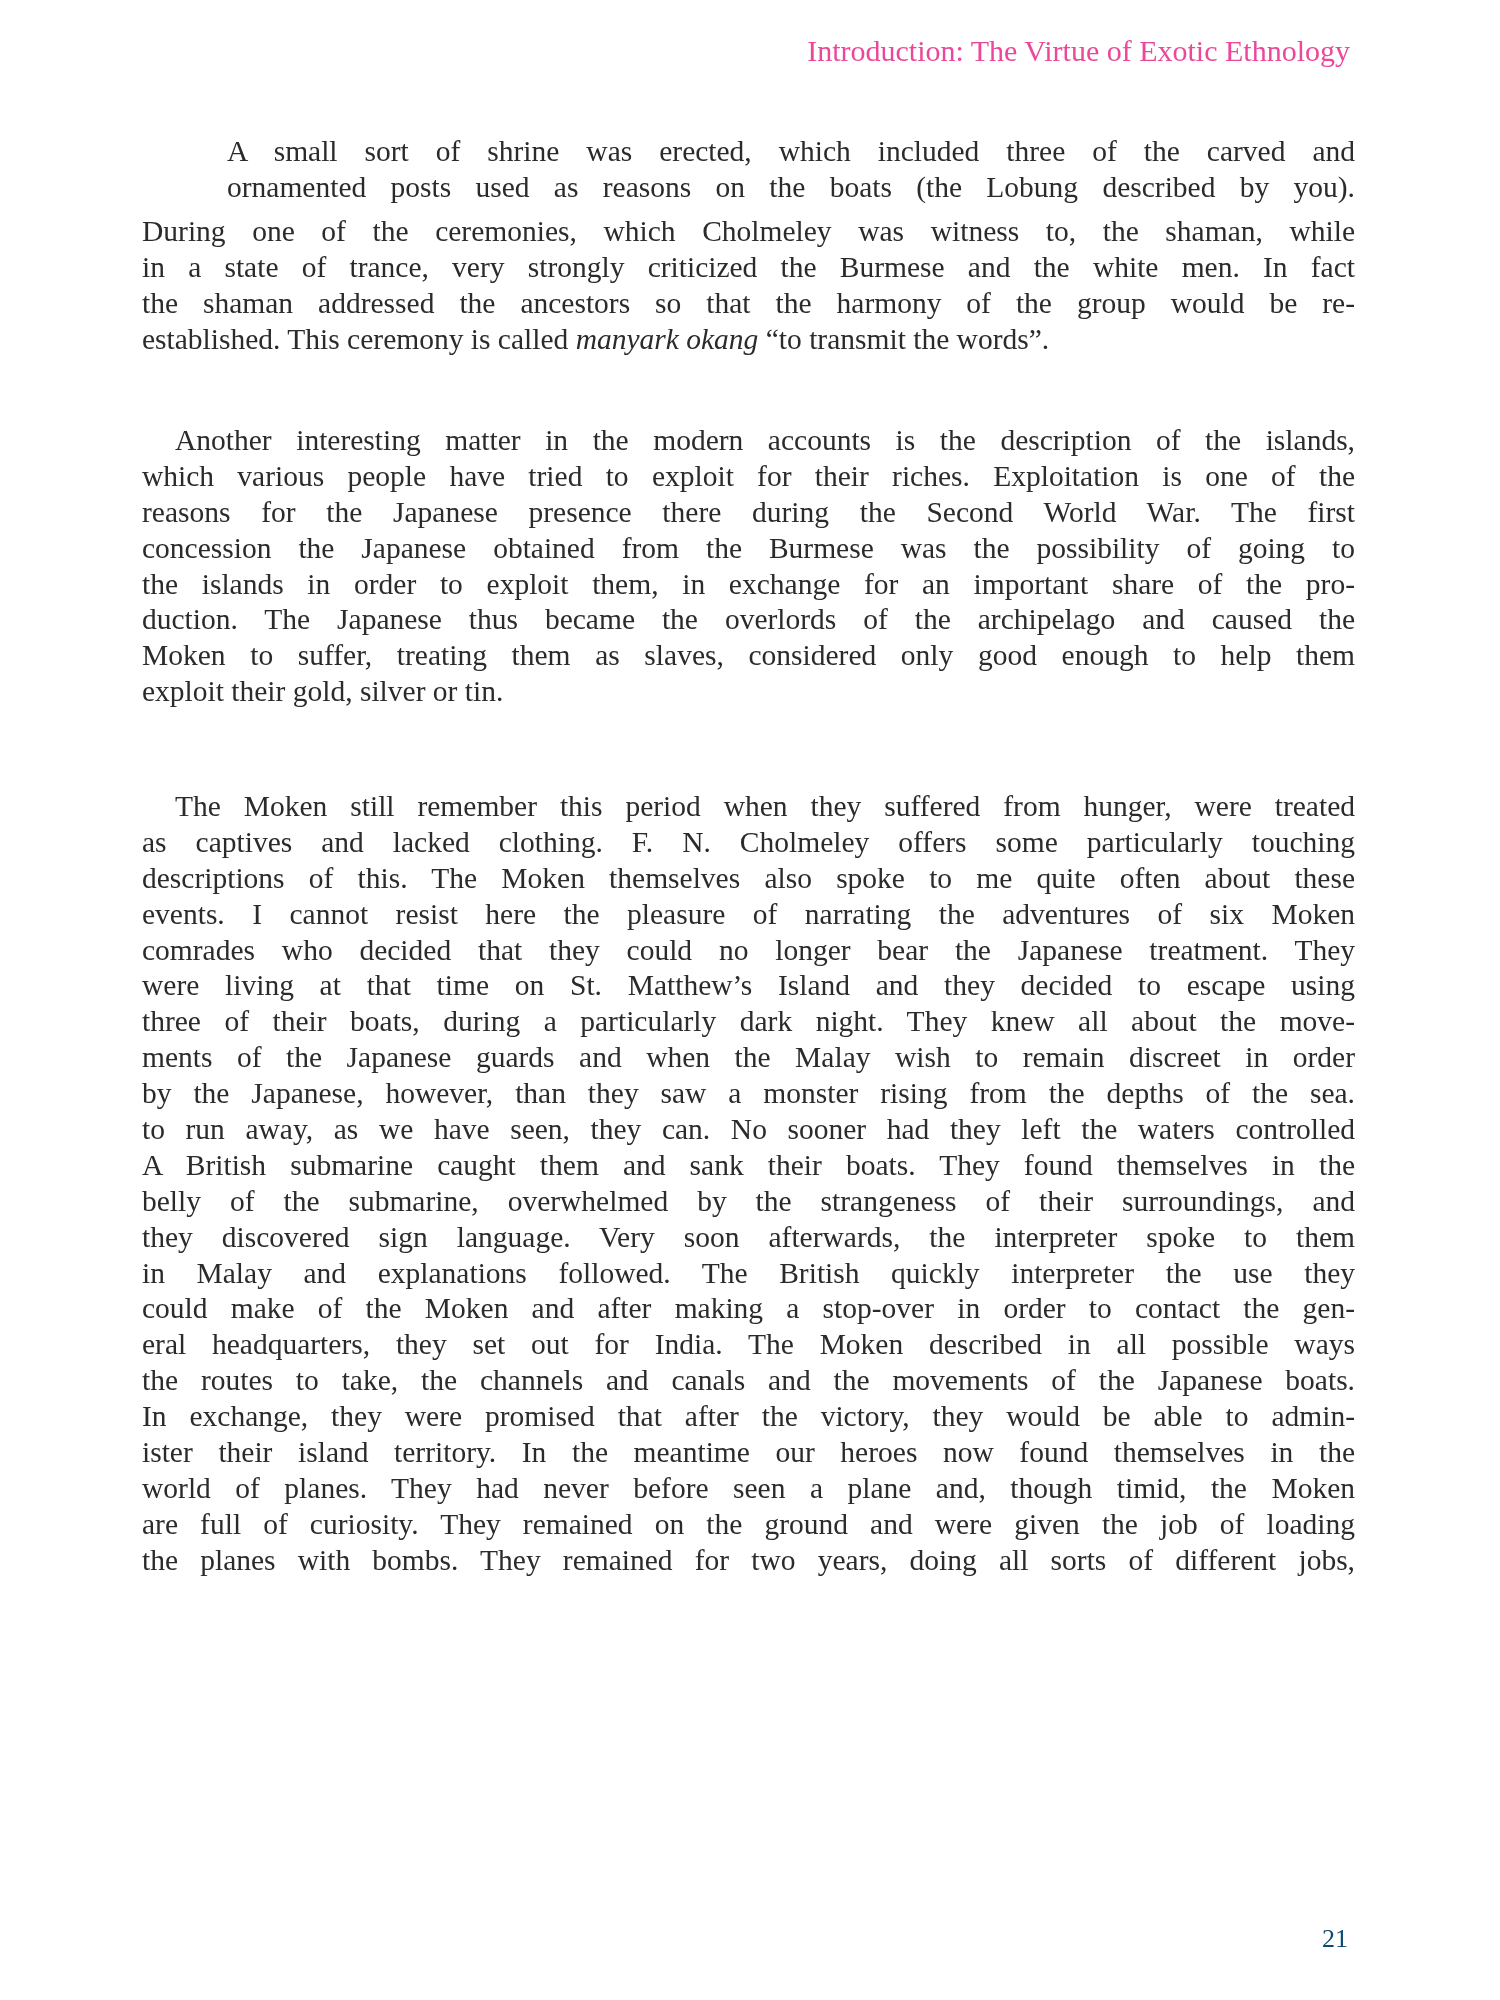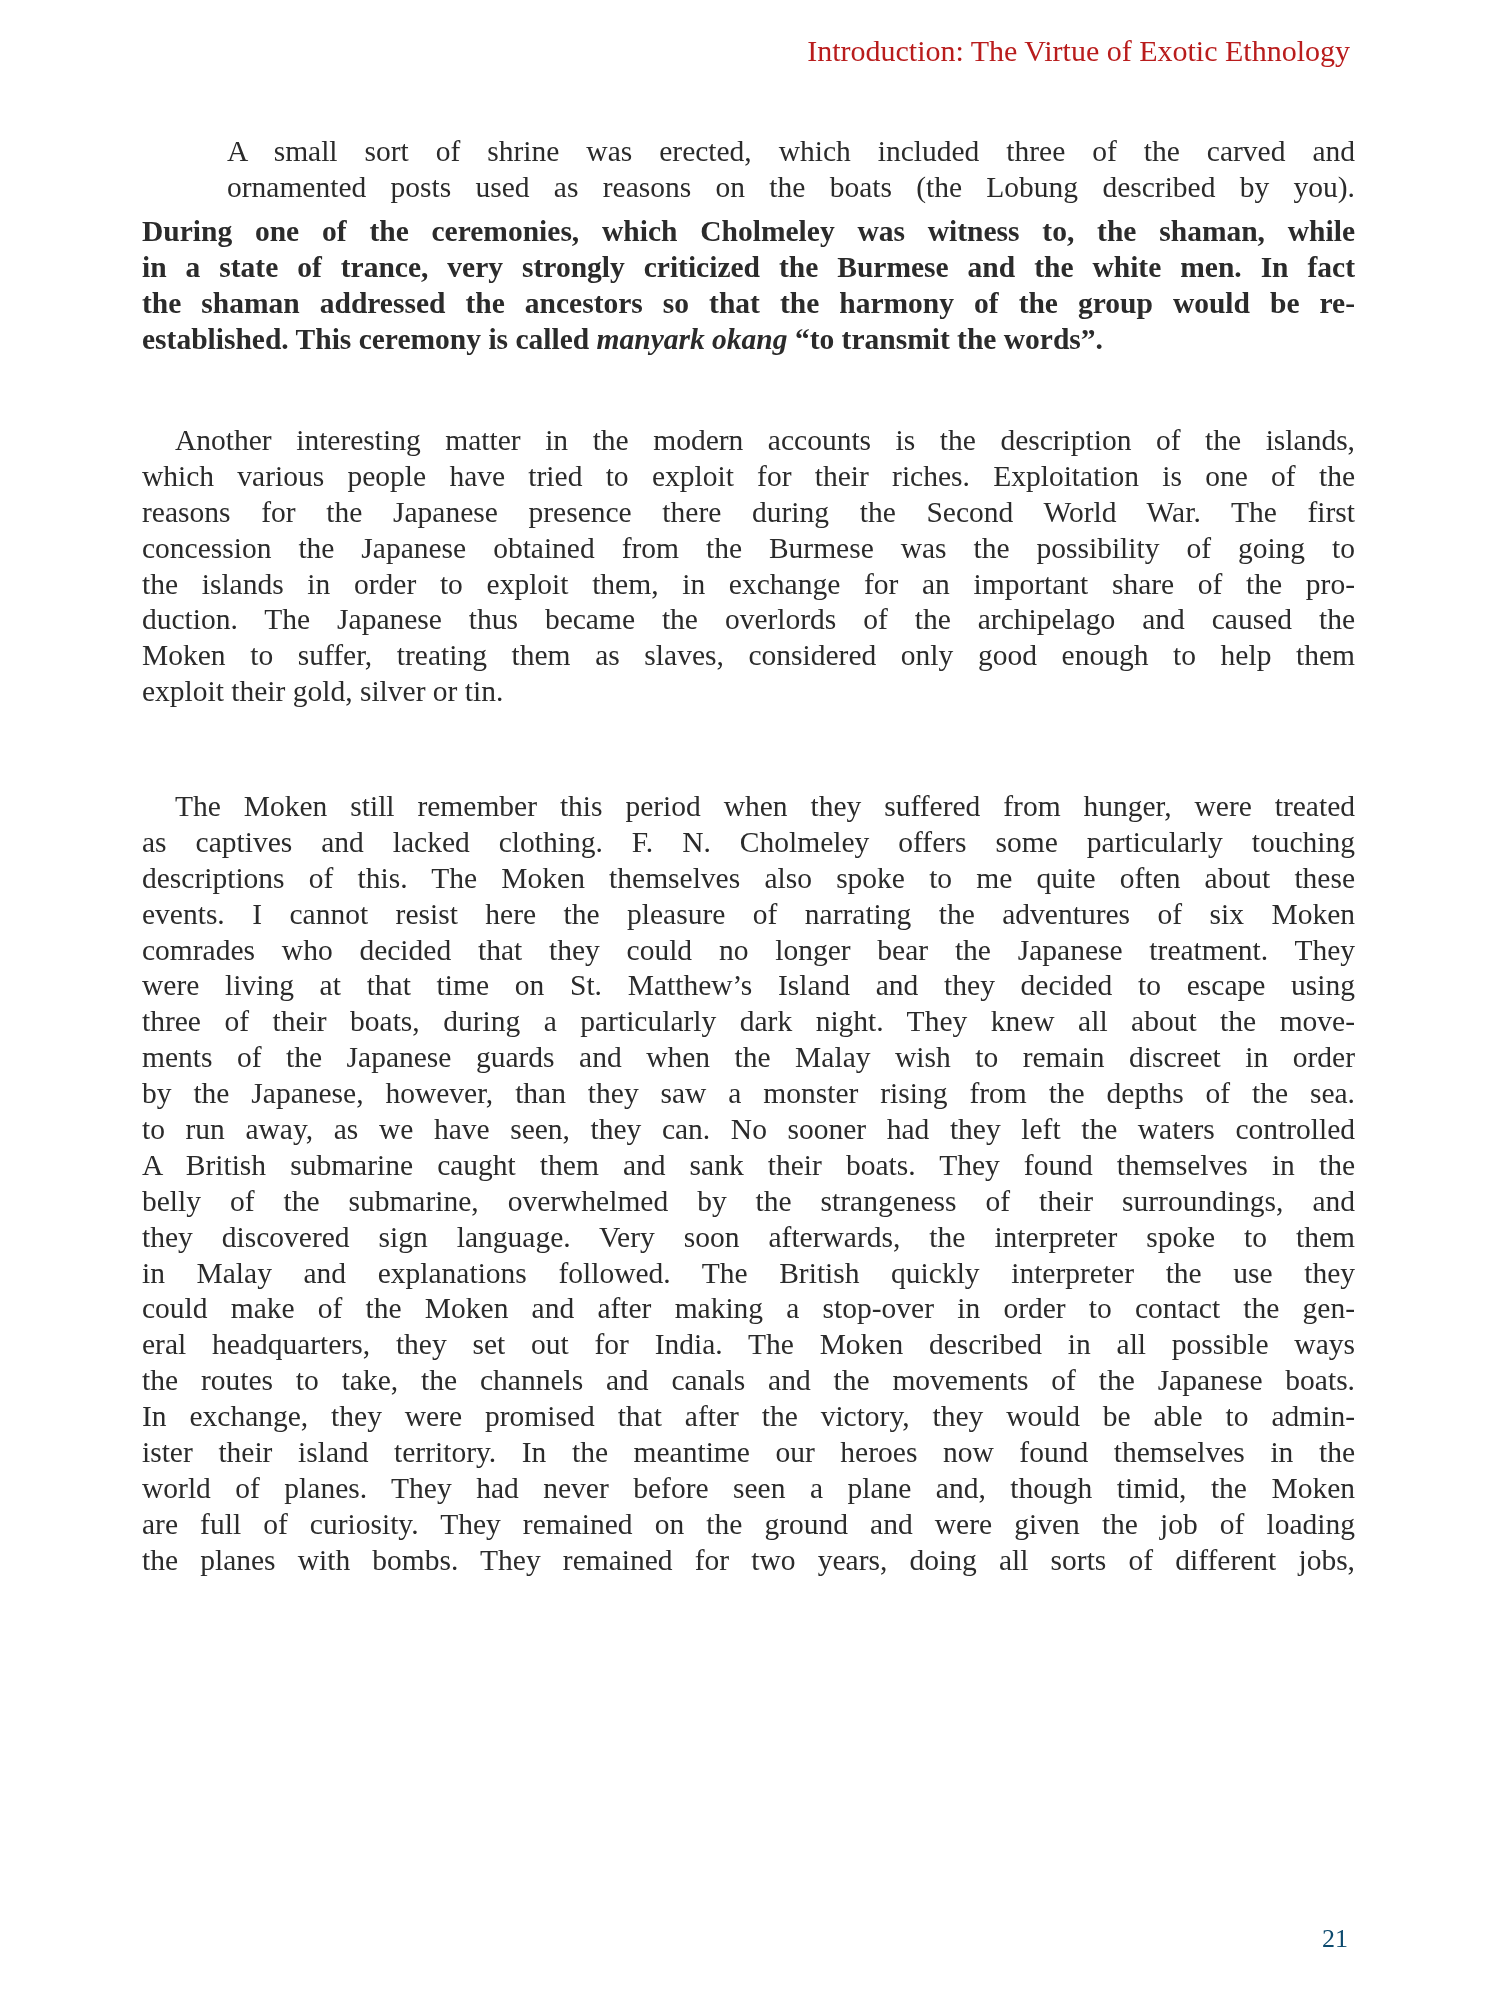--- a/index.html
+++ b/index.html
@@ -13,21 +13,21 @@
     position: relative;
     overflow: hidden;
     font-family: "Liberation Serif", "DejaVu Serif", serif;
     color: #2b2b2b;
   }
   .running-head {
     position: absolute;
     top: 34px;
     right: 150px;
     font-size: 30px;
-    color: #b91c1c;
+    color: #ec4899;
     letter-spacing: 0px;
     white-space: nowrap;
   }
   .text-block {
     position: absolute;
     left: 142px;
     width: 1213px;
     font-size: 29.5px;
   }
   .line {
@@ -62,21 +62,21 @@
 </head>
 <body>
 
 <div class="running-head">Introduction: The Virtue of Exotic Ethnology</div>
 
 <div class="text-block quote" style="top:134px;">
   <span class="line">A small sort of shrine was erected, which included three of the carved and</span>
   <span class="line">ornamented posts used as reasons on the boats (the Lobung described by you).</span>
 </div>
 
-<div class="text-block" style="top:214px;font-weight:bold;">
+<div class="text-block" style="top:214px;">
   <span class="line">During one of the ceremonies, which Cholmeley was witness to, the shaman, while</span>
   <span class="line">in a state of trance, very strongly criticized the Burmese and the white men. In fact</span>
   <span class="line">the shaman addressed the ancestors so that the harmony of the group would be re-</span>
   <span class="line last"><span>established. This ceremony is called </span><em>manyark okang</em><span> “to transmit the words”.</span></span>
 </div>
 
 <div class="text-block" style="top:423px;">
   <span class="line indent">Another interesting matter in the modern accounts is the description of the islands,</span>
   <span class="line">which various people have tried to exploit for their riches. Exploitation is one of the</span>
   <span class="line">reasons for the Japanese presence there during the Second World War. The first</span>

